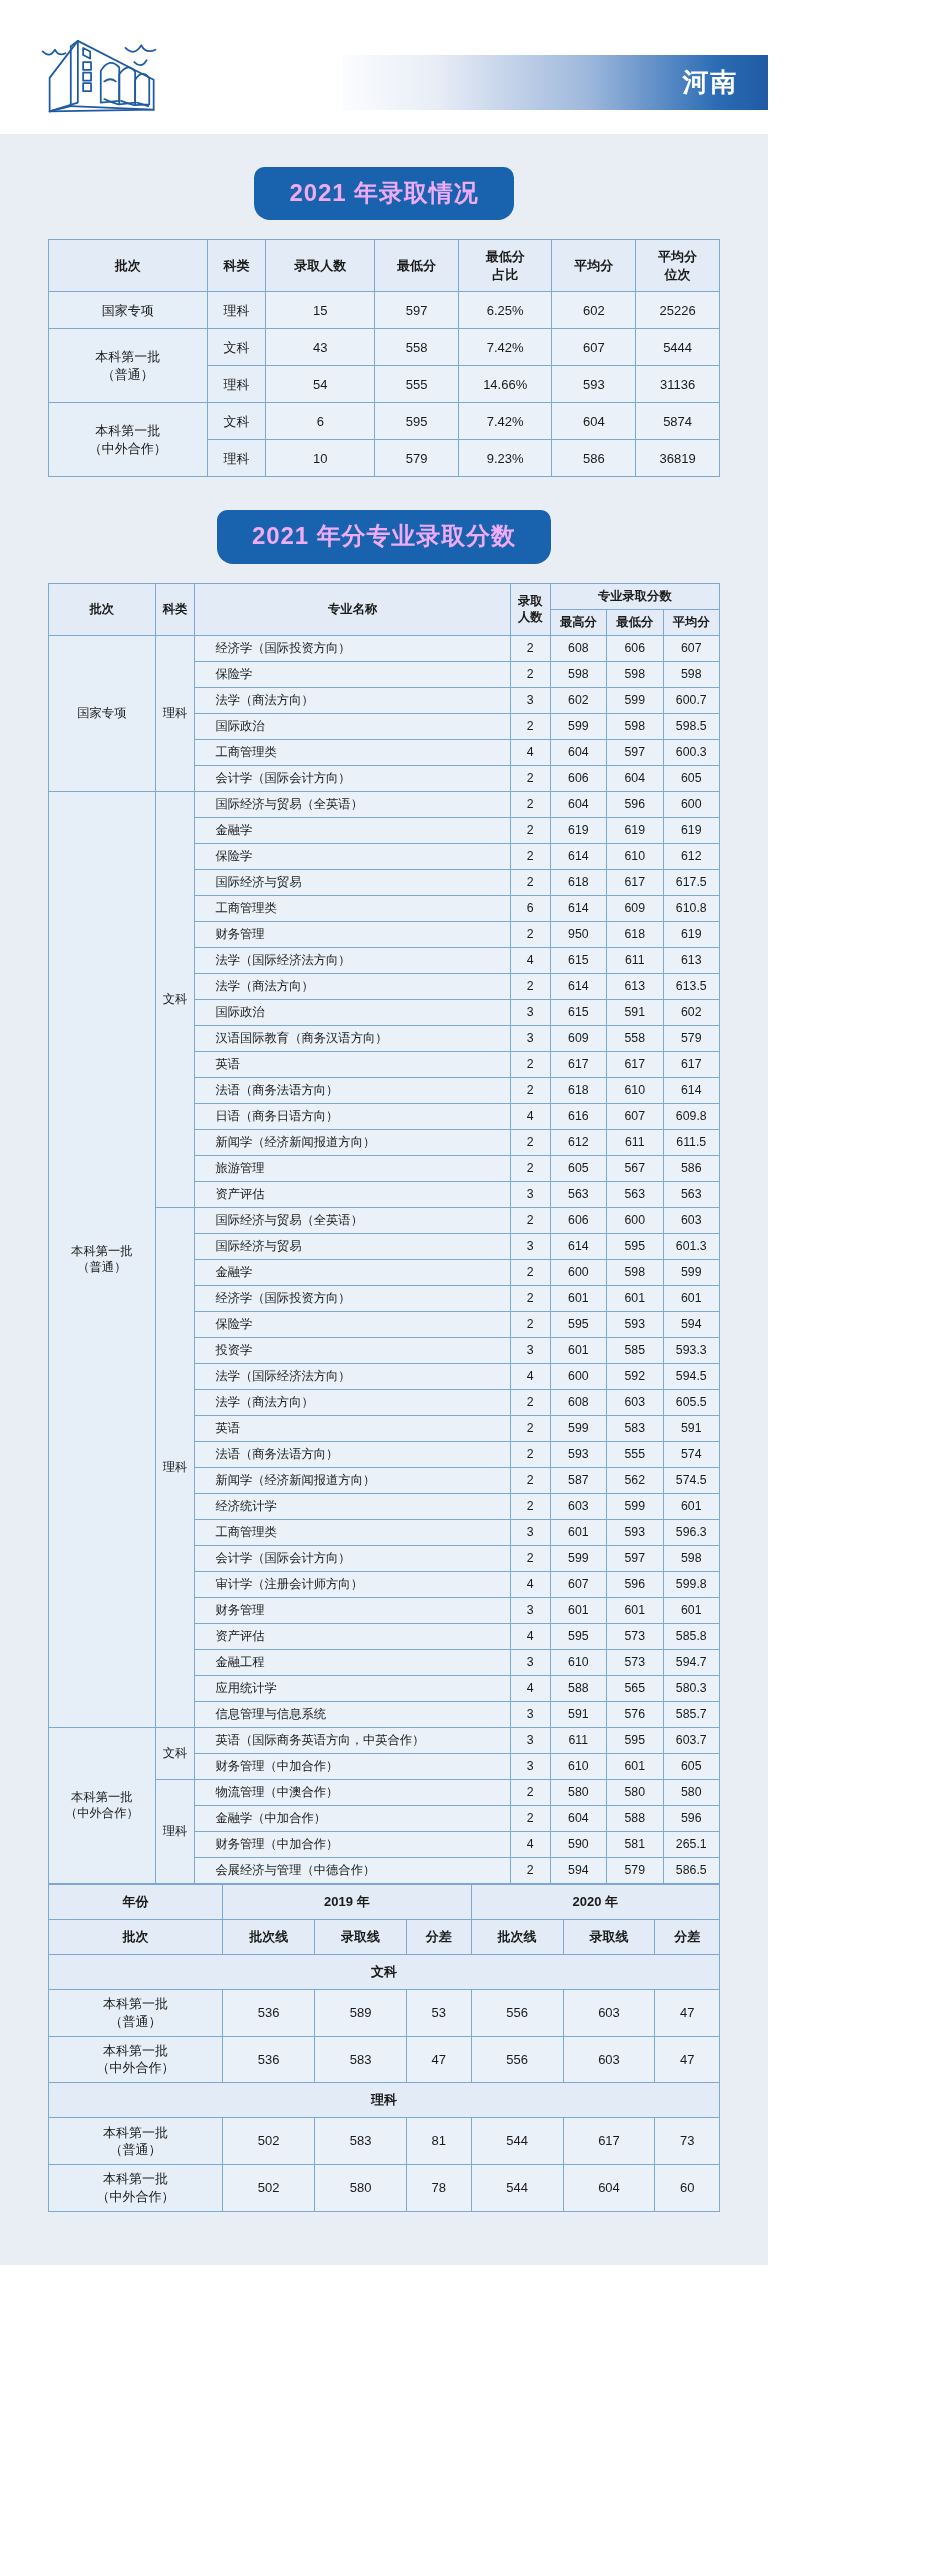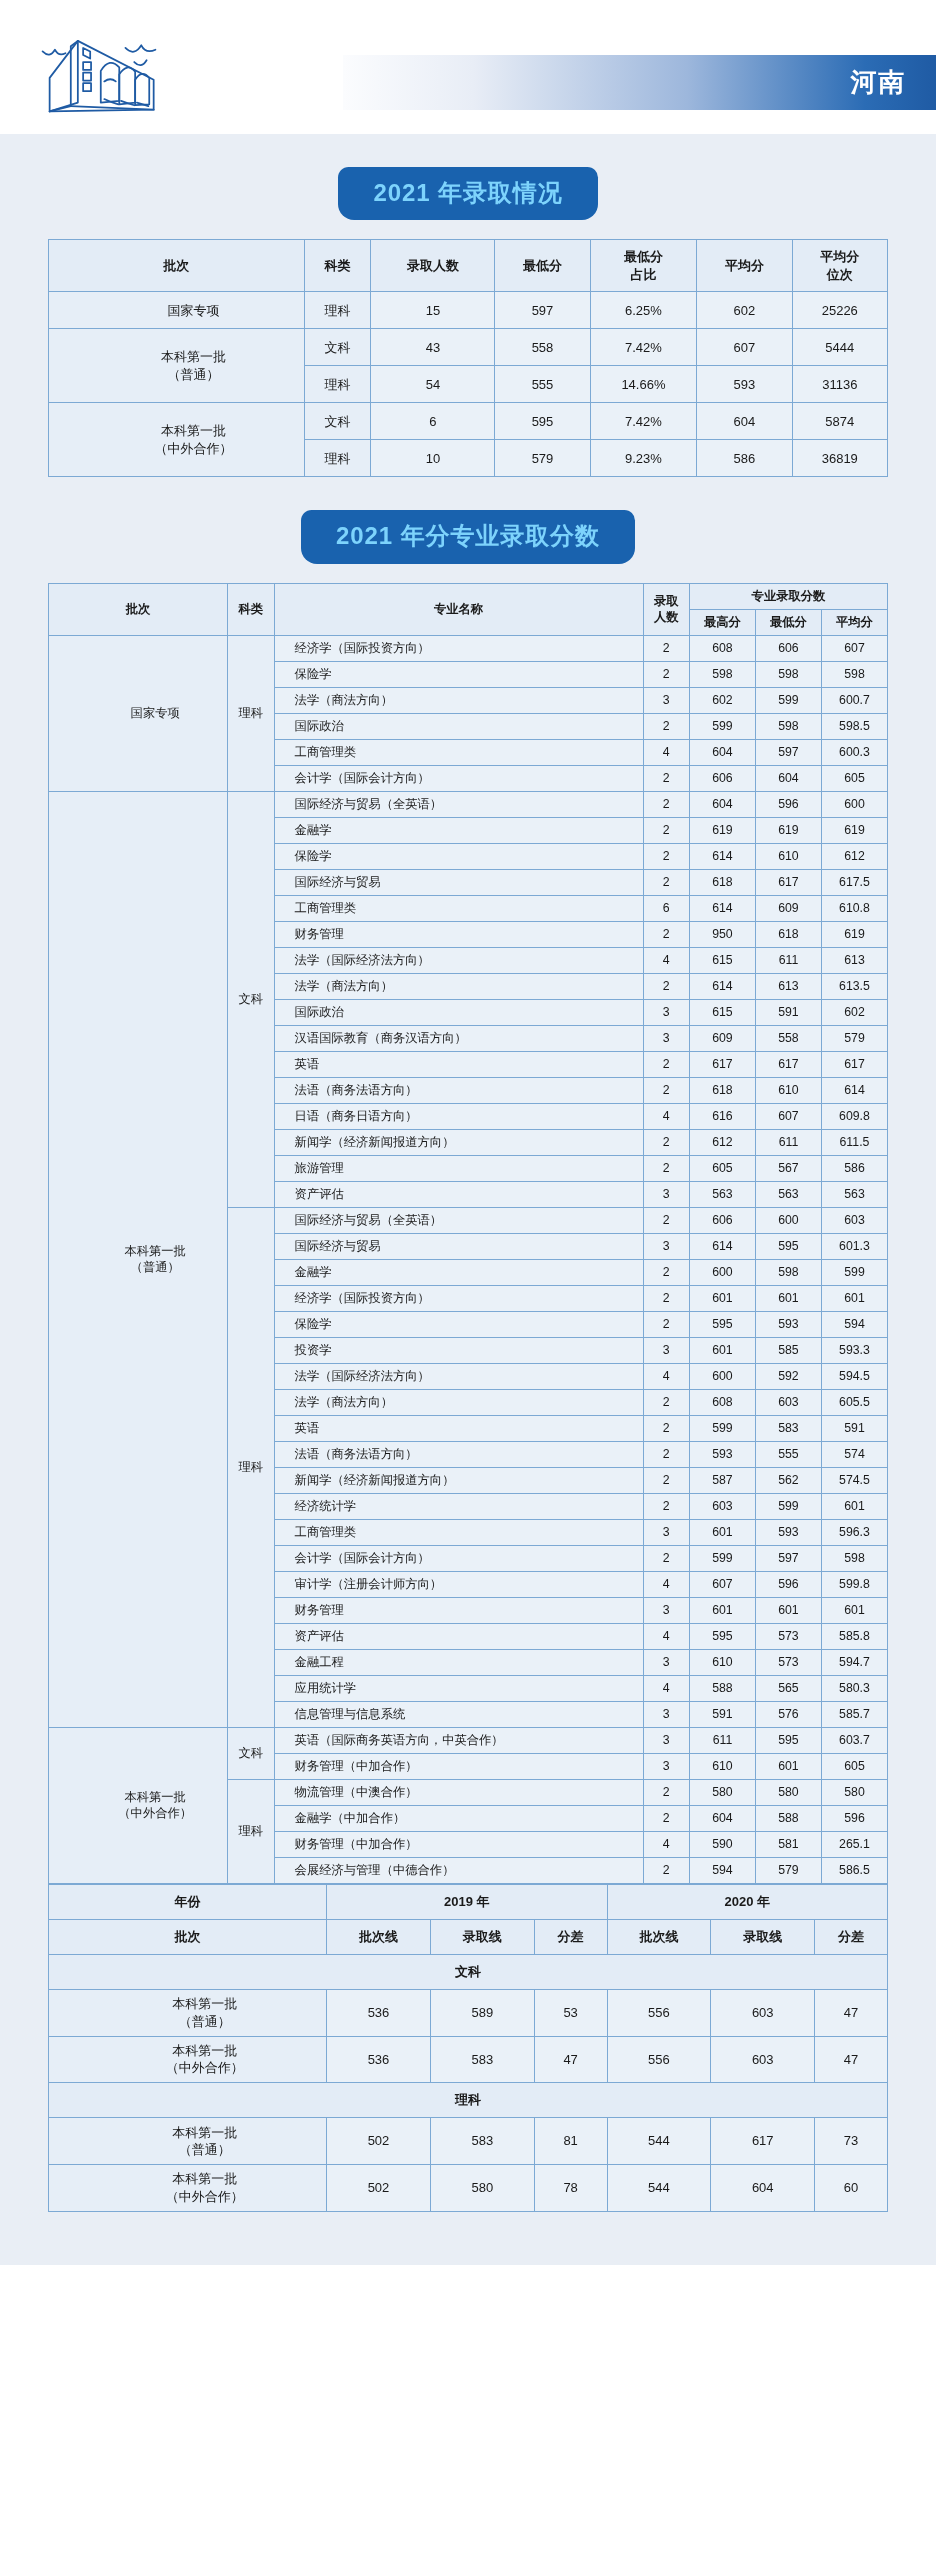--- a/index.html
+++ b/index.html
@@ -2,21 +2,21 @@
 <html style="font-size:14px"><head>
 <meta charset="utf-8">
 <style>
   * { box-sizing: border-box; margin: 0; padding: 0; }
   html, body {
     width: 950px;
     background: #ffffff;
     font-family: "Liberation Sans", "DejaVu Sans", sans-serif;
   }
   .page {
-    width: 936px;
+    width: 768px;
     min-height: 2576px;
     position: relative;
     background: #ffffff;
   }
 
   
   .header {
     position: relative;
     height: 134px;
     background: #ffffff;
@@ -55,21 +55,21 @@
 
   
   .banner-wrap {
     display: flex;
     justify-content: center;
     padding-top: 33px;
     padding-bottom: 19.3px;
   }
   .banner {
     background: #1962ae;
-    color: #7dd3fc;
+    color: #f0abfc;
     font-size: 24px;
     font-weight: bold;
     letter-spacing: 0.9px;
     padding: 9.7px 35px 11.4px 35px;
     border-radius: 10.6px 10.6px 16px 16px;
     text-align: center;
     white-space: nowrap;
   }
 
   
@@ -94,21 +94,20 @@
     background: #e3ecf6;
     padding: 8px 1.8px;
   }
   table.grid td.major {
     text-align: left;
     padding-left: 20px;
   }
   table.grid td.group {
     font-weight: normal;
     background: #e6eef7;
-    padding-left: 36px;
   }
   table.grid td.subject {
     background: #e6eef7;
   }
   table.grid td.sec-head {
     font-weight: bold;
     background: #e3ecf6;
     padding: 7px 1.8px;
   }
 

